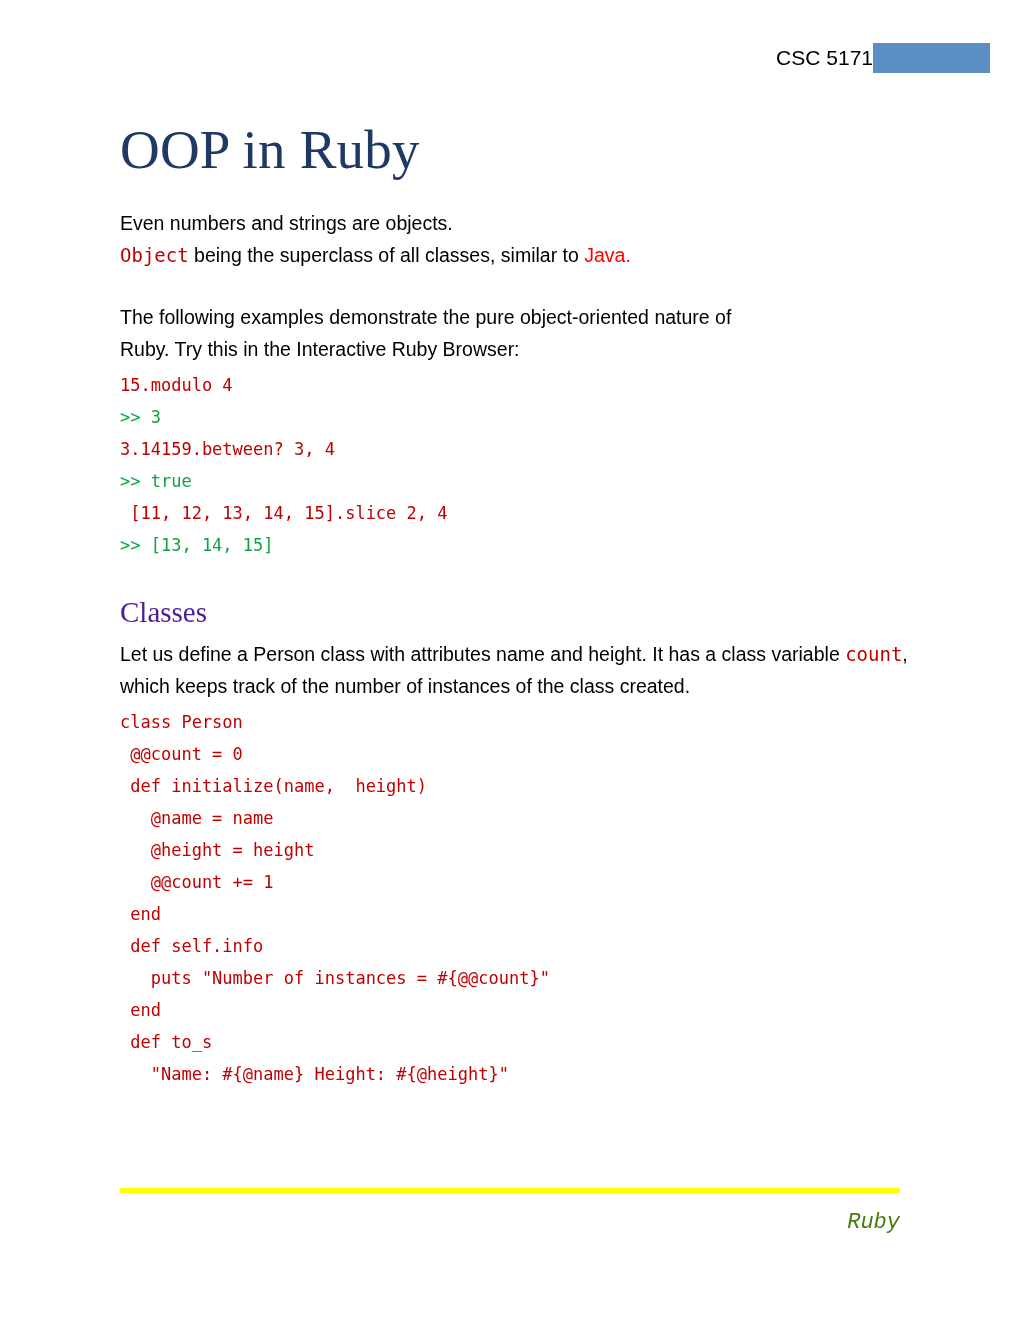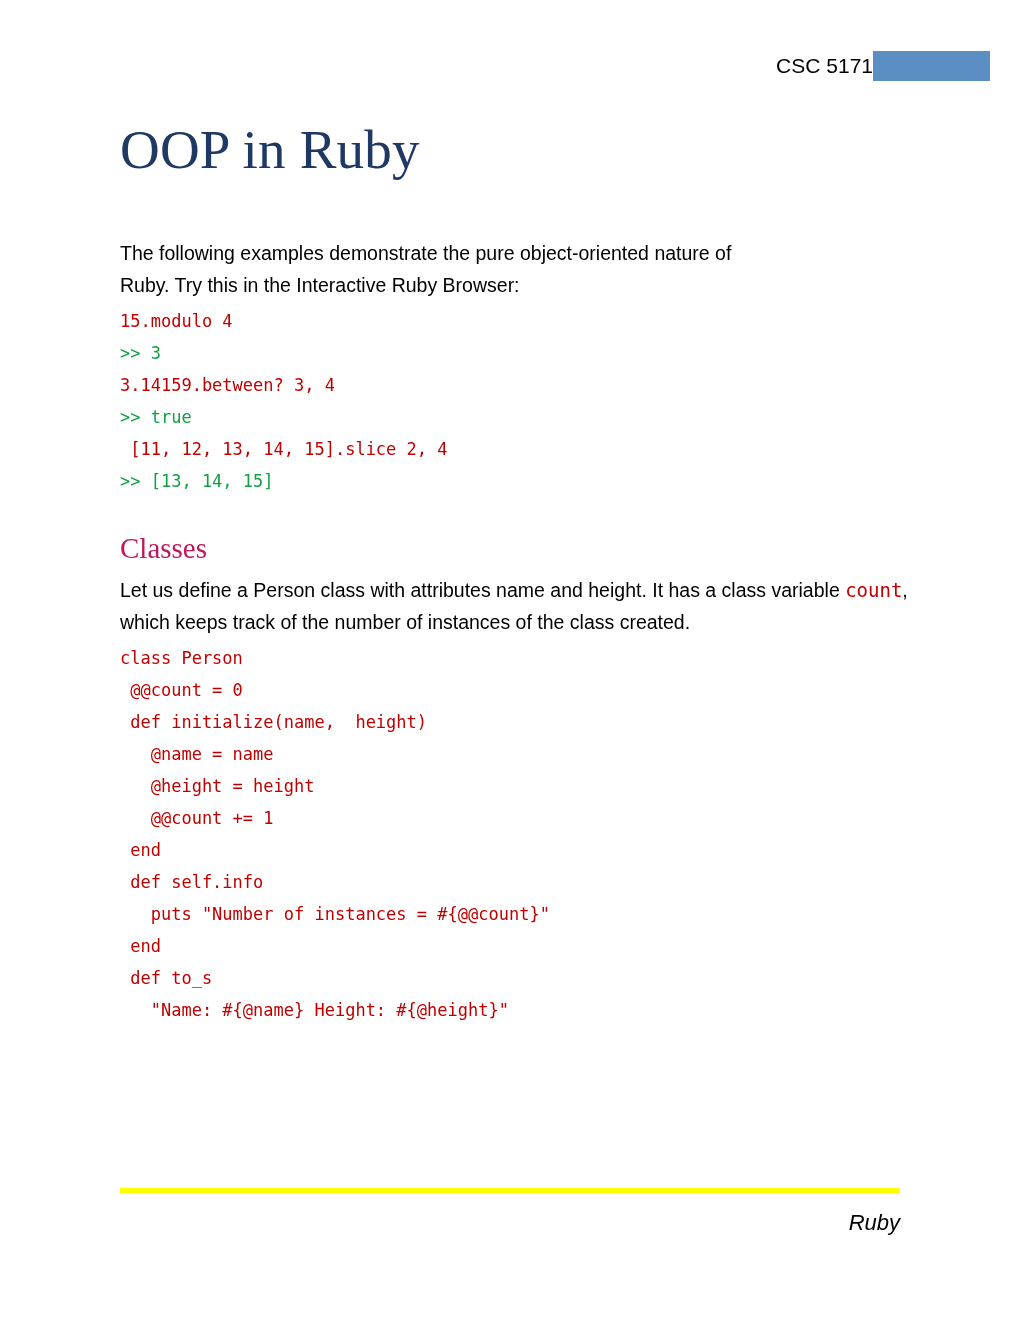--- a/index.html
+++ b/index.html
@@ -28,21 +28,20 @@
   
   .header {
     position: absolute;
     top: 42px;
     left: 0;
     right: 30px;
     height: 32px;
     display: flex;
     justify-content: flex-end;
     align-items: center;
-    margin-top: 8px;
   }
 
   .header-course {
     font-family: "Liberation Sans", sans-serif;
     font-size: 21px;
     line-height: 30px;
     color: #000000;
     white-space: pre;
   }
 
@@ -69,21 +68,21 @@
     color: #1F3864;
     margin: 0 0 26px 0;
     line-height: 1.15;
     letter-spacing: 0.2px;
   }
 
   h2.section-title {
     font-family: "Liberation Serif", serif;
     font-size: 29px;
     font-weight: normal;
-    color: #be185d;
+    color: #4c1d95;
     margin: 34px 0 8px 0;
     line-height: 1.2;
   }
 
   p.body-text {
     font-family: "Liberation Sans", sans-serif;
     font-size: 19.5px;
     line-height: 32px;
     margin: 0;
     color: #000000;
@@ -138,43 +137,45 @@
 
   .footer-rule {
     width: 780px;
     height: 5px;
     background: #FFFF00;
     border: 0;
     margin: 0;
   }
 
   .footer-label {
-    font-family: Liberation Sans, sans-serif;
+    font-family: Liberation Mono, monospace;
     font-style: italic;
     font-size: 22px;
-    color: #000000;
+    color: #4d7c0f;
     text-align: right;
     margin-top: 16px;
     line-height: 28px;
   }
 </style>
 </head>
 <body>
 
 <div class="page">
 
   <div class="header">
     <span class="header-course">CSC 5171</span>
       <span class="header-selection"></span>
   </div>
 
   <div class="content">
 
     <h1 class="doc-title">OOP in Ruby</h1>
 
+    <p class="body-text">Even numbers and strings are objects.</p>
+    <p class="body-text"><code class="inline-code">Object</code><span> being the superclass of all classes, similar to </span><span class="java-red">Java.</span></p>
 
     <div class="para-gap"></div>
 
     <p class="body-text">The following examples demonstrate the pure object-oriented nature of</p>
     <p class="body-text">Ruby. Try this in the Interactive Ruby Browser:</p>
 
     <div class="code-block" id="irb-block"><div class="code-line code-in">15.modulo 4</div><div class="code-line code-out">&gt;&gt; 3</div><div class="code-line code-in">3.14159.between? 3, 4</div><div class="code-line code-out">&gt;&gt; true</div><div class="code-line code-in"> [11, 12, 13, 14, 15].slice 2, 4</div><div class="code-line code-out">&gt;&gt; [13, 14, 15]</div></div>
 
     <h2 class="section-title">Classes</h2>
 

